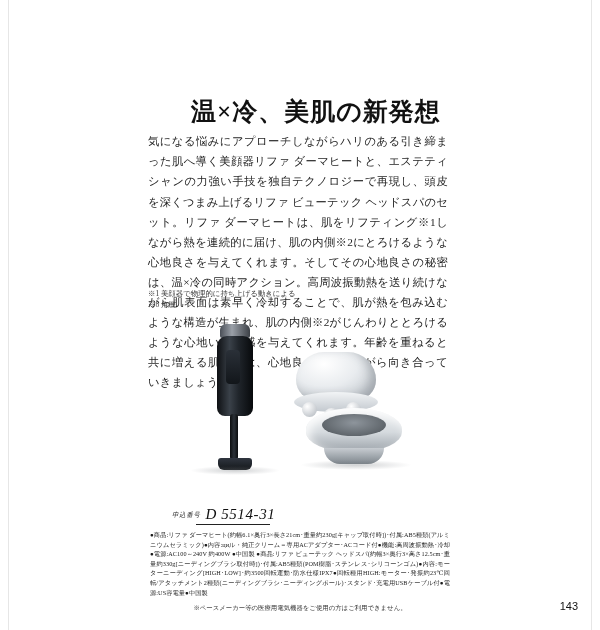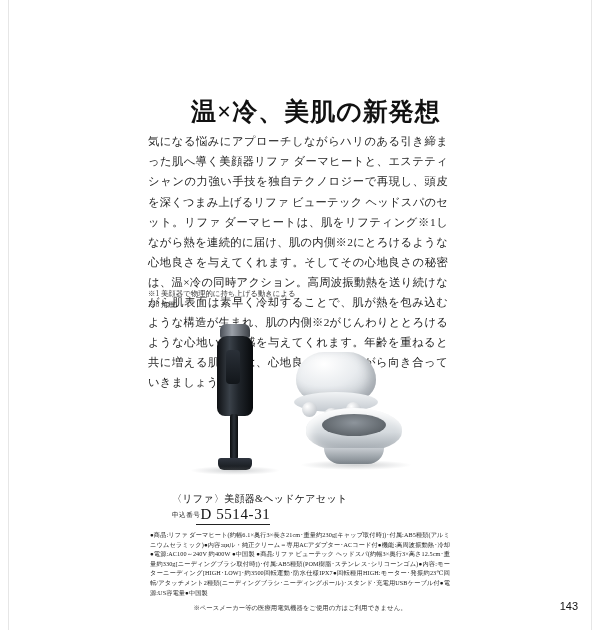--- a/index.html
+++ b/index.html
@@ -204,20 +204,22 @@
     font-size: 10px;
     color: #111;
     letter-spacing: 0.3px;
   }
   .order-row {
     position: absolute;
     left: 172px;
     top: 507px;
     display: flex;
     align-items: flex-end;
+    gap: 5px;
+    font-style: italic;
   }
   .order-label {
     font-size: 6.6px;
     color: #222;
     padding-bottom: 2px;
     letter-spacing: 0.5px;
   }
   .order-code {
     font-size: 15px;
     letter-spacing: 0.6px;
@@ -299,21 +301,20 @@
     </div>
 
     <div class="stand">
       <div class="bowl"></div>
       <div class="inner"></div>
       <div class="foot"></div>
       <div class="shadow"></div>
     </div>
   </div>
 
-  <div class="caption-name">〈リファ〉美顔器&amp;ヘッドケアセット</div>
 
   <div class="order-row">
     <span class="order-label">申込番号</span>
     <span class="order-code">D 5514-31</span>
   </div>
   <div class="order-underline"></div>
 
   <div class="spec-block">●商品:リファ ダーマヒート(約幅6.1×奥行3×長さ21cm･重量約230g[キャップ取付時])･付属:AB5種類(アルミニウムセラミック)●内容:циル・純正クリーム＝専用ACアダプター･ACコード付●機能:高周波振動熱･冷却●電源:AC100～240V 約400W ●中国製 ●商品:リファ ビューテック ヘッドスパ(約幅3×奥行3×高さ12.5cm･重量約330g[ニーディングブラシ取付時])･付属:AB5種類(POM樹脂･ステンレス･シリコーンゴム)●内容:モーターニーディング[HIGH･LOW]･約3500回転運動･防水仕様IPX7●回転種用HIGH:モーター･発振約23℃回転/アタッチメント2種類(ニーディングブラシ･ニーディングボール)･スタンド･充電用USBケーブル付●電源:US容電量●中国製</div>
 
   <div class="footer-note">※ペースメーカー等の医療用電気機器をご使用の方はご利用できません。</div>

